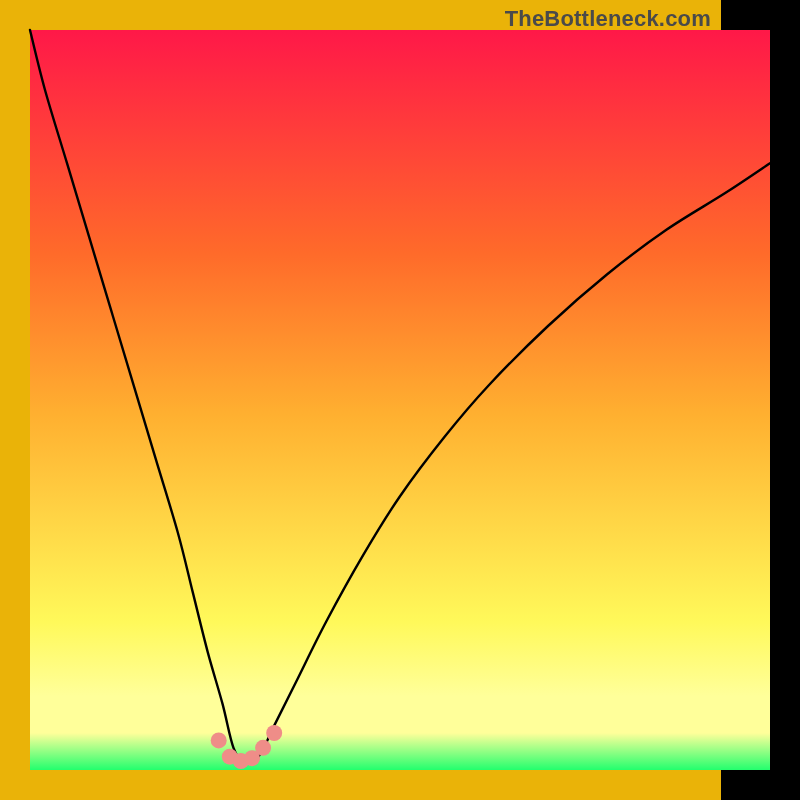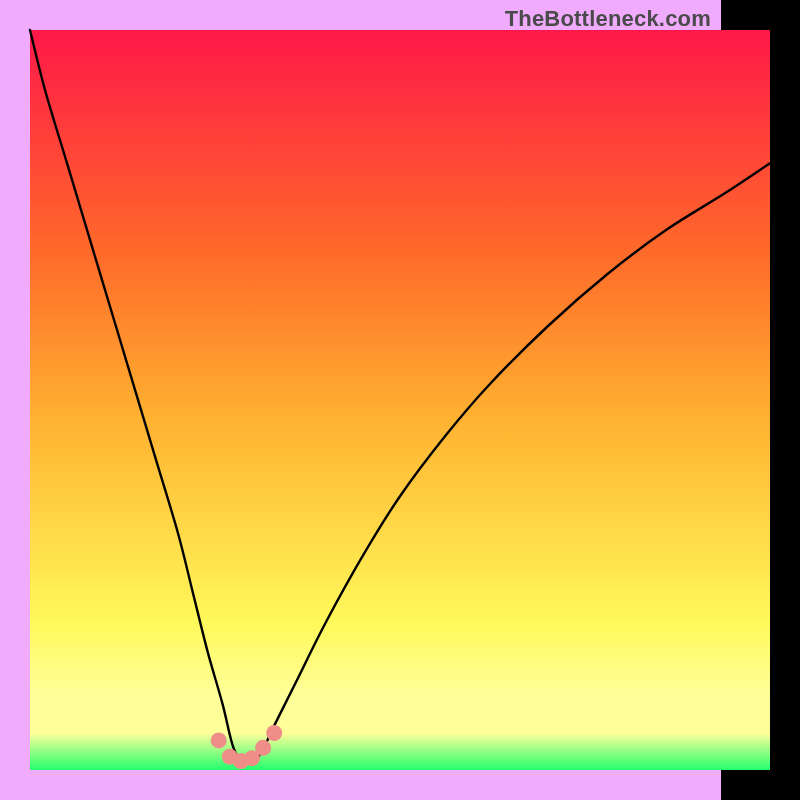--- a/index.html
+++ b/index.html
@@ -8,21 +8,21 @@
     width: 800px;
     height: 800px;
     background: #000;
     font-family: Arial, Helvetica, sans-serif;
     overflow: hidden;
   }
   .frame {
     position: absolute;
     left: 0; top: 0;
     width: 721px; height: 800px;
-    background: #f0abfc;
+    background: #eab308;
   }
   .plot-area {
     position: absolute;
     left: 30px;
     top: 30px;
     width: 740px;
     height: 740px;
     
   }
   svg.curve {

